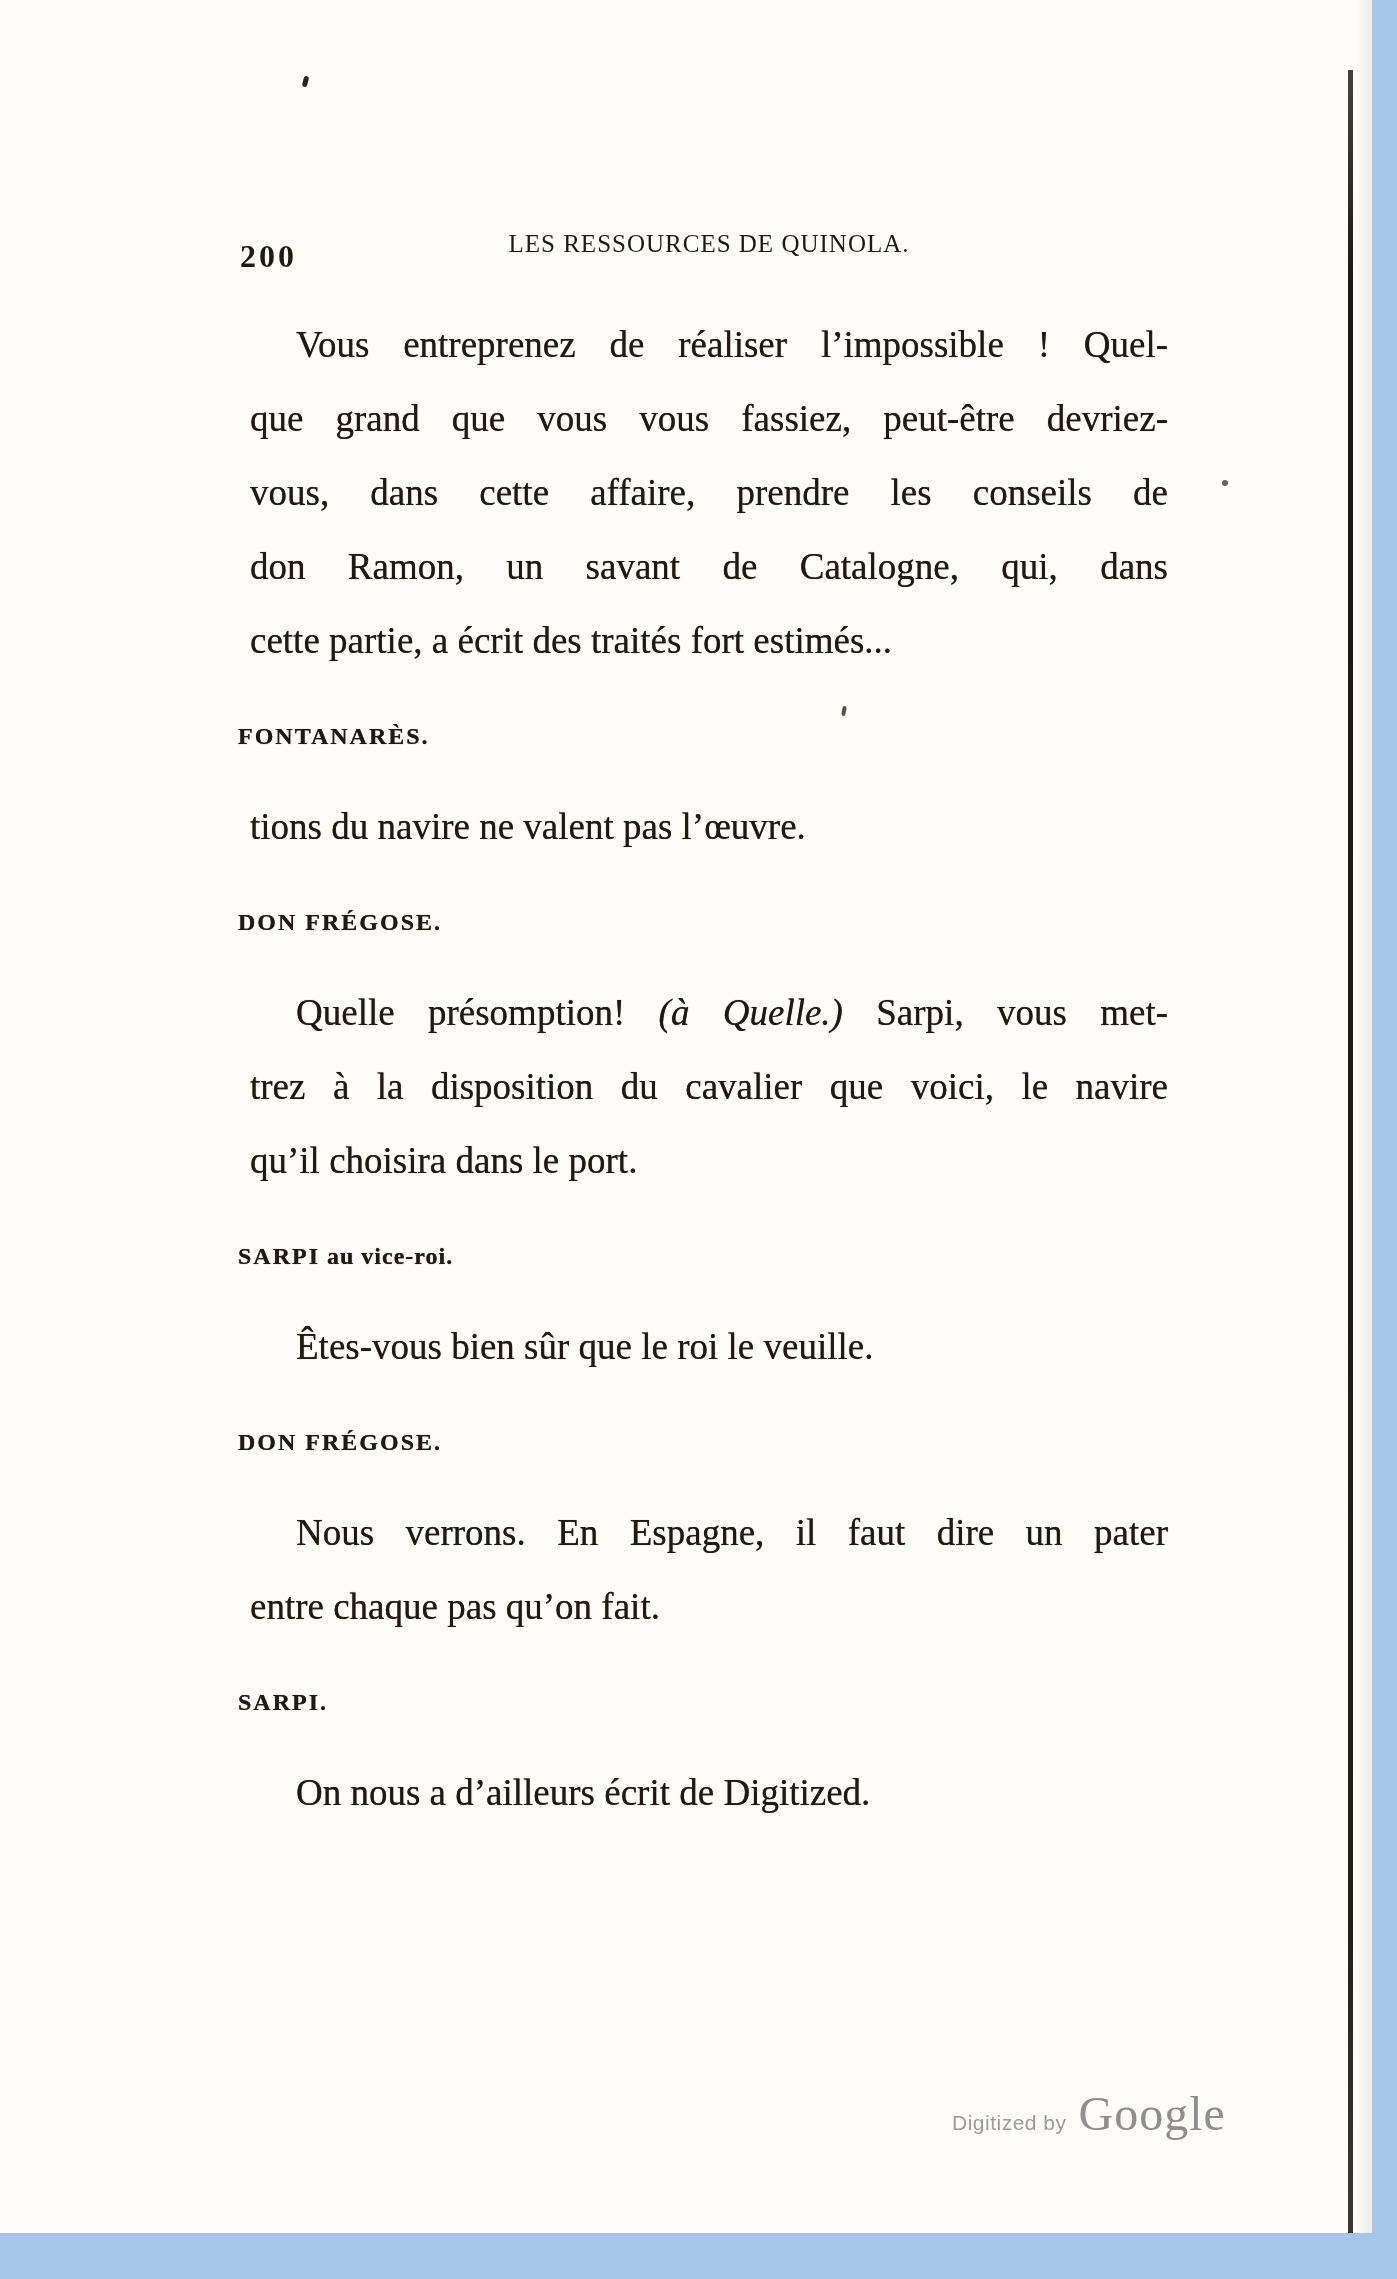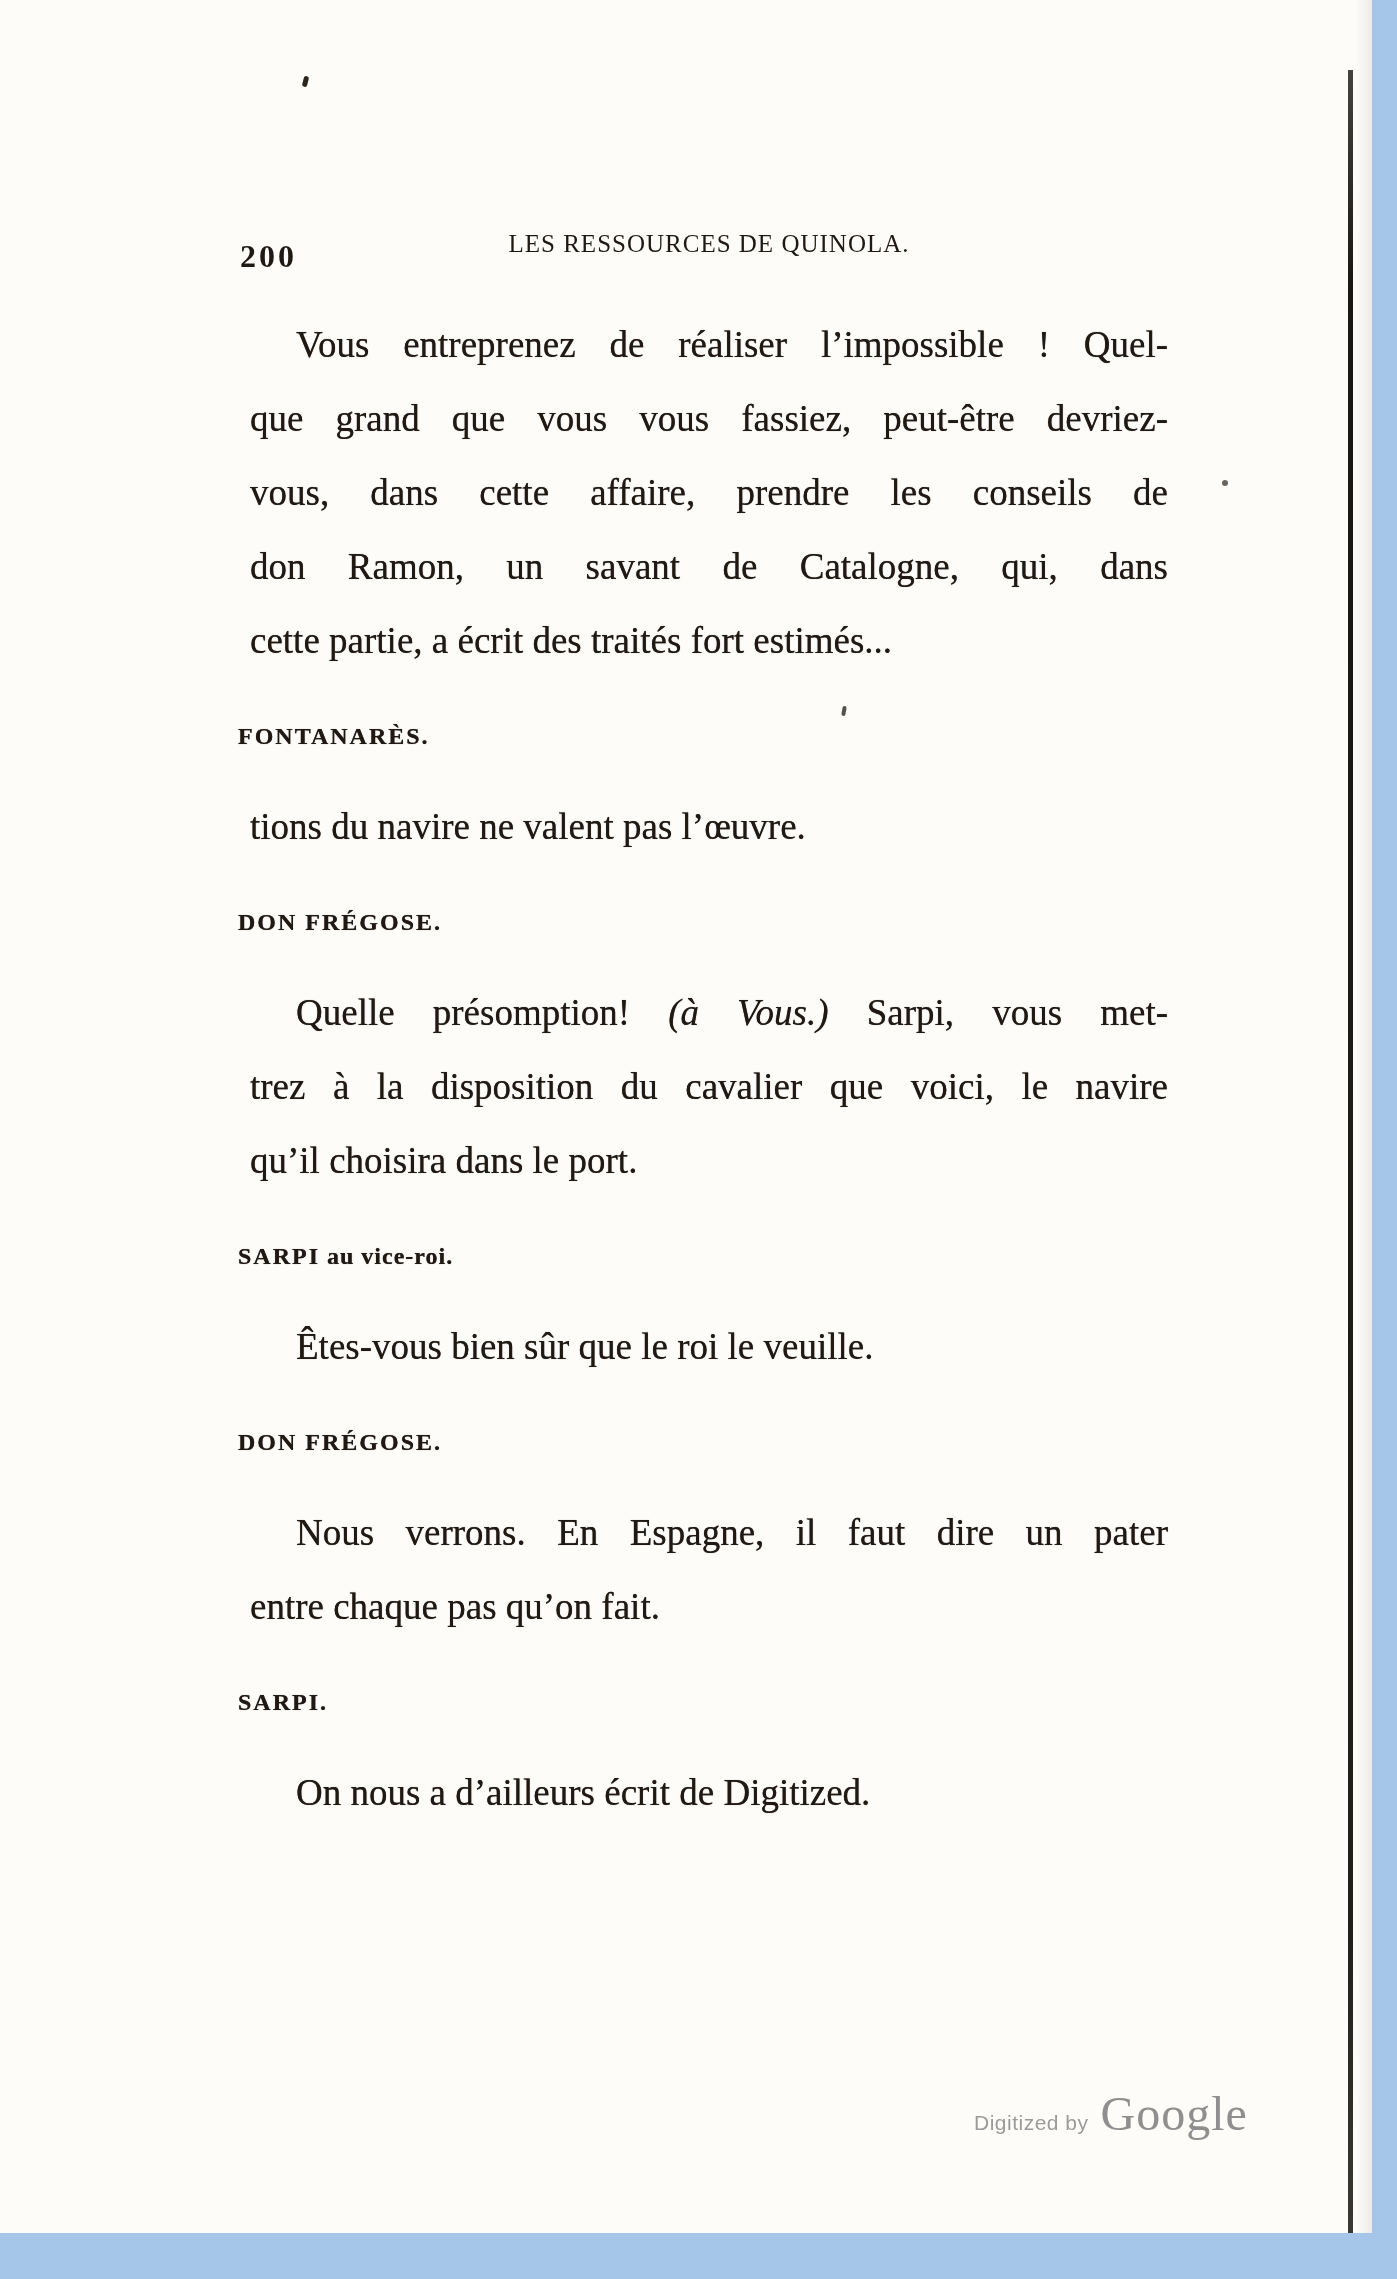--- a/index.html
+++ b/index.html
@@ -57,21 +57,21 @@
     text-align:left;margin:38px 0 34px;
     font-size:24px;font-weight:700;letter-spacing:2px;line-height:40px;
   }
   .speaker-suffix{letter-spacing:1px;}
   .watermark{
     position:absolute;left:952px;top:2086px;
     display:flex;align-items:baseline;gap:12px;
   }
   .digitized{
     font-family:"Liberation Sans", sans-serif;
-    font-size:21px;color:#9b9b9b;letter-spacing:0.5px;margin-left:22px;
+    font-size:21px;color:#9b9b9b;letter-spacing:0.5px;
   }
   .google{
     font-family:"Liberation Serif", serif;
     font-size:48px;color:var(--wm);letter-spacing:1px;
   }
   .speck{position:absolute;background:#2a241d;}
   .speck-1{left:303px;top:76px;width:5px;height:11px;border-radius:3px;transform:rotate(14deg);}
   .speck-2{left:1222px;top:480px;width:6px;height:6px;border-radius:50%;opacity:0.7;}
   .speck-3{left:842px;top:706px;width:4px;height:10px;border-radius:2px;opacity:0.8;transform:rotate(10deg);}
 </style>
@@ -94,21 +94,21 @@
           <div class="line">vous, dans cette affaire, prendre les conseils de</div>
           <div class="line">don Ramon, un savant de Catalogne, qui, dans</div>
           <div class="line last">cette partie, a écrit des traités fort estimés...</div>
         </div>
         <div class="speaker"><span class="speaker-caps">FONTANARÈS.</span></div>
         <div class="para">
           <div class="line last">tions du navire ne valent pas l’œuvre.</div>
         </div>
         <div class="speaker"><span class="speaker-caps">DON FRÉGOSE.</span></div>
         <div class="para">
-          <div class="line indent"><span>Quelle présomption! </span><span class="italic">(à Vous.)</span><span> Sarpi, vous met-</span></div>
+          <div class="line indent"><span>Quelle présomption! </span><span class="italic">(à Quelle.)</span><span> Sarpi, vous met-</span></div>
           <div class="line">trez à la disposition du cavalier que voici, le navire</div>
           <div class="line last">qu’il choisira dans le port.</div>
         </div>
         <div class="speaker"><span class="speaker-caps">SARPI</span><span class="speaker-suffix"> au vice-roi.</span></div>
         <div class="para">
           <div class="line indent last">Êtes-vous bien sûr que le roi le veuille.</div>
         </div>
         <div class="speaker"><span class="speaker-caps">DON FRÉGOSE.</span></div>
         <div class="para">
           <div class="line indent">Nous verrons. En Espagne, il faut dire un pater</div>

